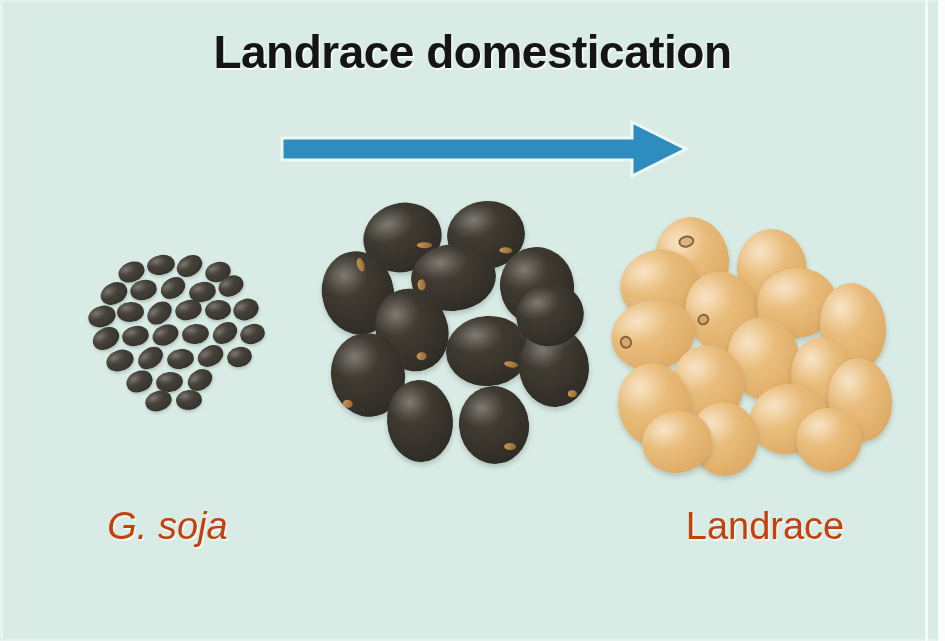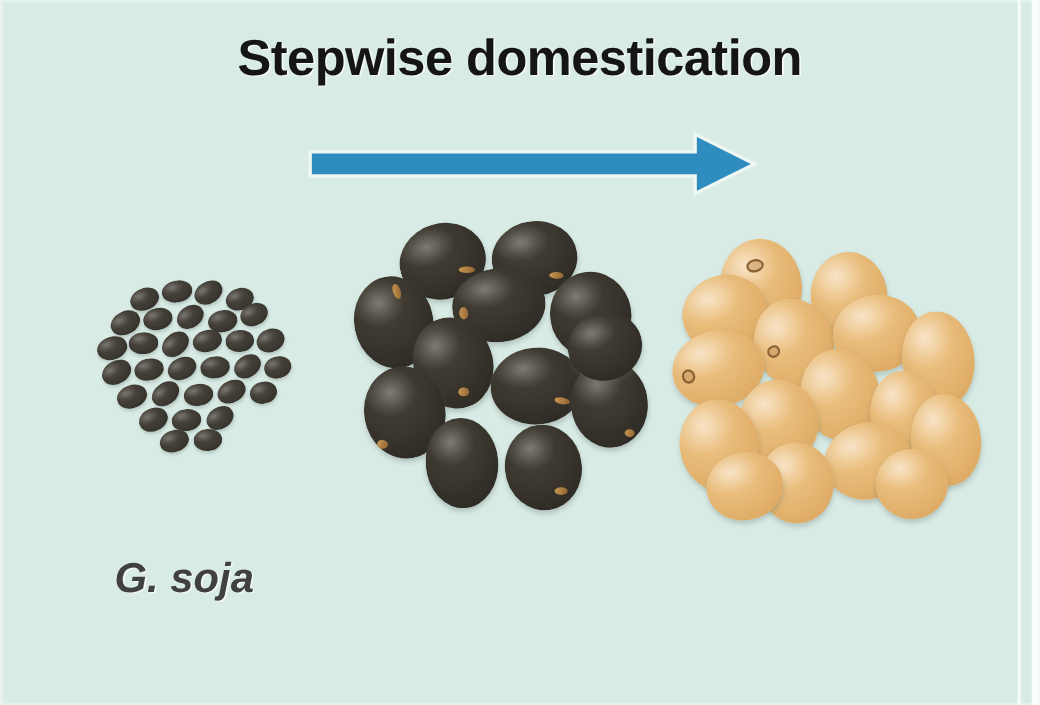--- a/index.html
+++ b/index.html
@@ -98,43 +98,43 @@
   .hilum.dark {            
     border: 2.5px solid #8a6235;
     background: rgba(196,150,94,0.55);
     box-sizing: border-box;
   }
 
   
   .label {
     position: absolute;
     font-size: 38px;
-    font-weight: bold;
-    color: #404040;
+    font-weight: normal;
+    color: #c2410c;
     text-shadow: 1.5px 1.5px 0 rgba(255,255,255,0.7);
     white-space: nowrap;
     text-align: center;
   }
   .label.italic { font-style: italic; }
   #label-soja     { left: 60px;  top: 505px; width: 215px; }
   #label-black    { left: 310px; top: 505px; width: 285px; }
   #label-landrace { left: 625px; top: 505px; width: 280px; }
 </style>
 </head>
 <body>
 
 <div id="figure">
 
   <div class="edge edge-top"></div>
   <div class="edge edge-left"></div>
   <div class="edge edge-bottom"></div>
   <div class="edge edge-rline"></div>
   <div class="edge edge-right"></div>
 
-  <div id="title">Stepwise domestication</div>
+  <div id="title">Landrace domestication</div>
 
   <div id="arrow">
     <svg width="410" height="62" viewBox="0 0 410 62">
       <polygon points="2,20 352,20 352,4 406,31 352,58 352,42 2,42" fill="#2f8cbe" stroke="#eef7f4" stroke-width="3" stroke-linejoin="miter"></polygon>
     </svg>
   </div>
 
   <div class="cluster" id="cluster-soja">
       <div class="seed soja" style="left: 118px; top: 262px; width: 27px; height: 20px; transform: rotate(-22deg);"></div>
       <div class="seed soja" style="left: 147px; top: 255px; width: 28px; height: 20px; transform: rotate(-10deg);"></div>
@@ -225,14 +225,15 @@
       <div class="seed tan" style="left: 828px; top: 358px; width: 64px; height: 84px; transform: rotate(-6deg);"></div>
       <div class="seed tan" style="left: 749px; top: 384px; width: 80px; height: 70px; transform: rotate(-14deg);"></div>
       <div class="seed tan" style="left: 690px; top: 402px; width: 68px; height: 74px; transform: rotate(-6deg);"></div>
       <div class="seed tan" style="left: 642px; top: 411px; width: 70px; height: 62px; transform: rotate(-10deg);"></div>
       <div class="seed tan" style="left: 796px; top: 408px; width: 66px; height: 64px; transform: rotate(-4deg);"></div>
     </div>
 
   <div class="label italic" id="label-soja">G. soja</div>
 
 
+  <div class="label" id="label-landrace">Landrace</div>
 
 </div>
 
 </body></html>

